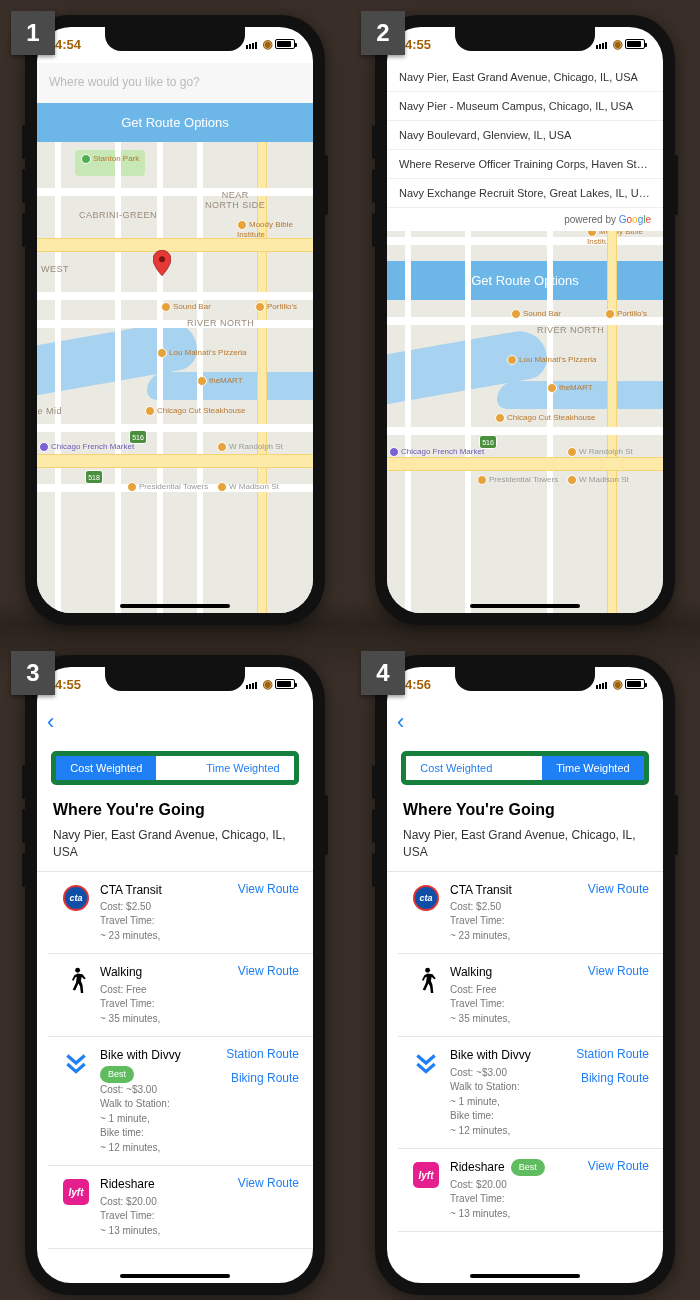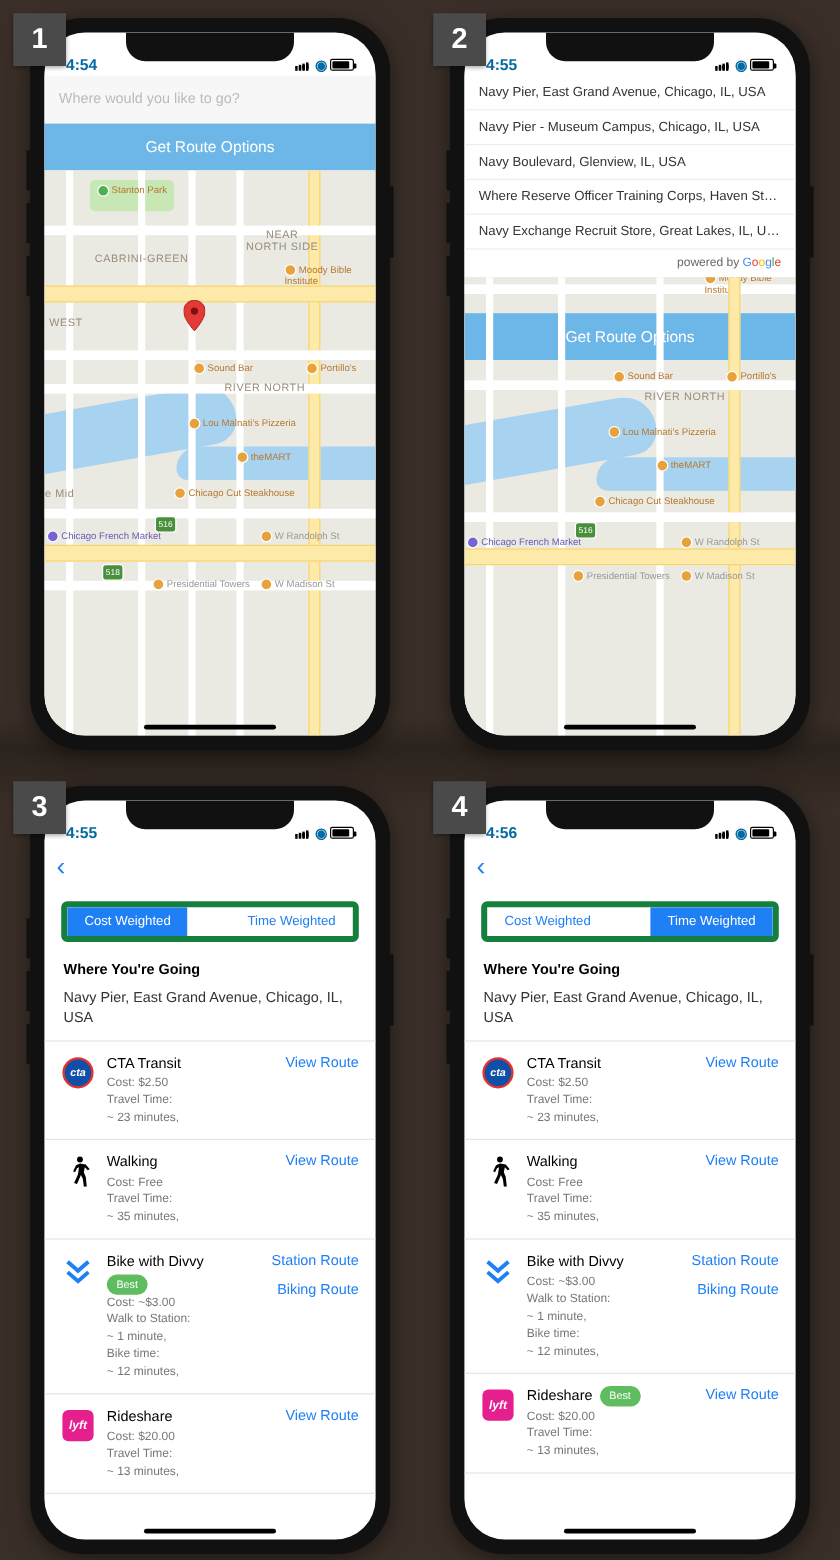--- a/index.html
+++ b/index.html
@@ -62,24 +62,24 @@
     overflow: hidden;
     position: relative;
   }
   .notch {
     position: absolute; top:0; left:50%; transform:translateX(-50%);
     width: 140px; height: 24px;
     background:#111; border-radius: 0 0 16px 16px; z-index:10;
   }
   .statusbar {
     height: 36px;
-    display:flex; justify-content:space-between; align-items:flex-end;
+    display:flex; justify-content:space-between; align-items:center;
     padding: 0 18px 2px;
     font-size: 13px; font-weight:600;
-    color:#0369a1;
+    color:#a16207;
   }
   .sb-icons { font-size:11px; letter-spacing:-1px; display:flex; gap:3px; align-items:center;}
   .sb-signal { display:inline-block; width:14px; height:10px; position:relative;}
   .sb-signal::before{content:'';position:absolute;bottom:0;left:0;width:2px;height:4px;background:#000;box-shadow:3px 0 0 #000,3px -1px 0 #000,6px 0 0 #000,6px -2px 0 #000,6px -1px 0 #000,9px 0 0 #000,9px -3px 0 #000,9px -2px 0 #000,9px -1px 0 #000;}
   .sb-wifi{font-size:12px;}
   .sb-batt{display:inline-block;width:20px;height:10px;border:1px solid #000;border-radius:2px;position:relative;}
   .sb-batt::before{content:'';position:absolute;left:1px;top:1px;bottom:1px;right:3px;background:#000;border-radius:1px;}
   .sb-batt::after{content:'';position:absolute;right:-3px;top:3px;width:2px;height:4px;background:#000;border-radius:0 1px 1px 0;}
   .home-indicator{position:absolute;bottom:5px;left:50%;transform:translateX(-50%);width:110px;height:4px;background:#000;border-radius:3px;z-index:10;}
 
@@ -117,24 +117,24 @@
   .pin svg{width:100%;height:100%;}
   .hwy{position:absolute;width:18px;height:14px;background:#4a8f3c;border-radius:3px;color:#fff;font-size:7px;display:flex;align-items:center;justify-content:center;border:1px solid #fff;}
 
   
   .navbar{height:38px;display:flex;align-items:center;padding:0 10px;}
   .back-chev{color:#1f7ff5;font-size:22px;font-weight:300;}
   .seg-wrap{display:flex;justify-content:center;padding:10px 0 8px;}
   .seg{display:flex;border:5px solid #15803d;border-radius:5px;overflow:hidden;font-size:11px;gap:36px;}
   .seg div{padding:6px 14px;color:#1f7ff5;}
   .seg div.active{background:#1f7ff5;color:#fff;}
-  .sec-title{font-size:12px;font-weight:600;padding:8px 16px 4px;color:#000;}
+  .sec-title{font-size:16px;font-weight:600;padding:8px 16px 4px;color:#000;}
   .dest{font-size:12px;color:#333;padding:4px 16px 10px;line-height:1.4;}
   .list{border-top:1px solid #e5e5e5;}
-  .row{display:flex;align-items:flex-start;padding:10px 14px;border-bottom:1px solid #e5e5e5;gap:10px;min-height:72px;}
+  .row{display:flex;align-items:flex-start;padding:10px 14px;border-bottom:1px solid #e5e5e5;gap:10px;min-height:72px;margin-left:11px;}
   .row-icon{width:28px;height:28px;flex-shrink:0;display:flex;align-items:center;justify-content:center;margin-top:2px;}
   .row-body{flex:1;font-size:10px;color:#777;line-height:1.45;}
   .row-body .name{font-size:12px;color:#000;margin-bottom:1px;display:flex;align-items:center;gap:6px;}
   .row-links{display:flex;flex-direction:column;gap:10px;align-items:flex-end;flex-shrink:0;}
   .row-links a{color:#1f7ff5;font-size:12px;text-decoration:none;white-space:nowrap;}
   .best-pill{display:inline-block;background:#5fbd5f;color:#fff;font-size:9px;padding:2px 8px;border-radius:10px;font-weight:500;}
   
   .icon-cta{width:26px;height:26px;border-radius:50%;background:#0f4fa8;border:2px solid #d33;position:relative;}
   .icon-cta::after{content:'cta';position:absolute;inset:0;display:flex;align-items:center;justify-content:center;color:#fff;font-size:9px;font-style:italic;font-weight:bold;}
   .icon-walk svg{width:22px;height:26px;}

